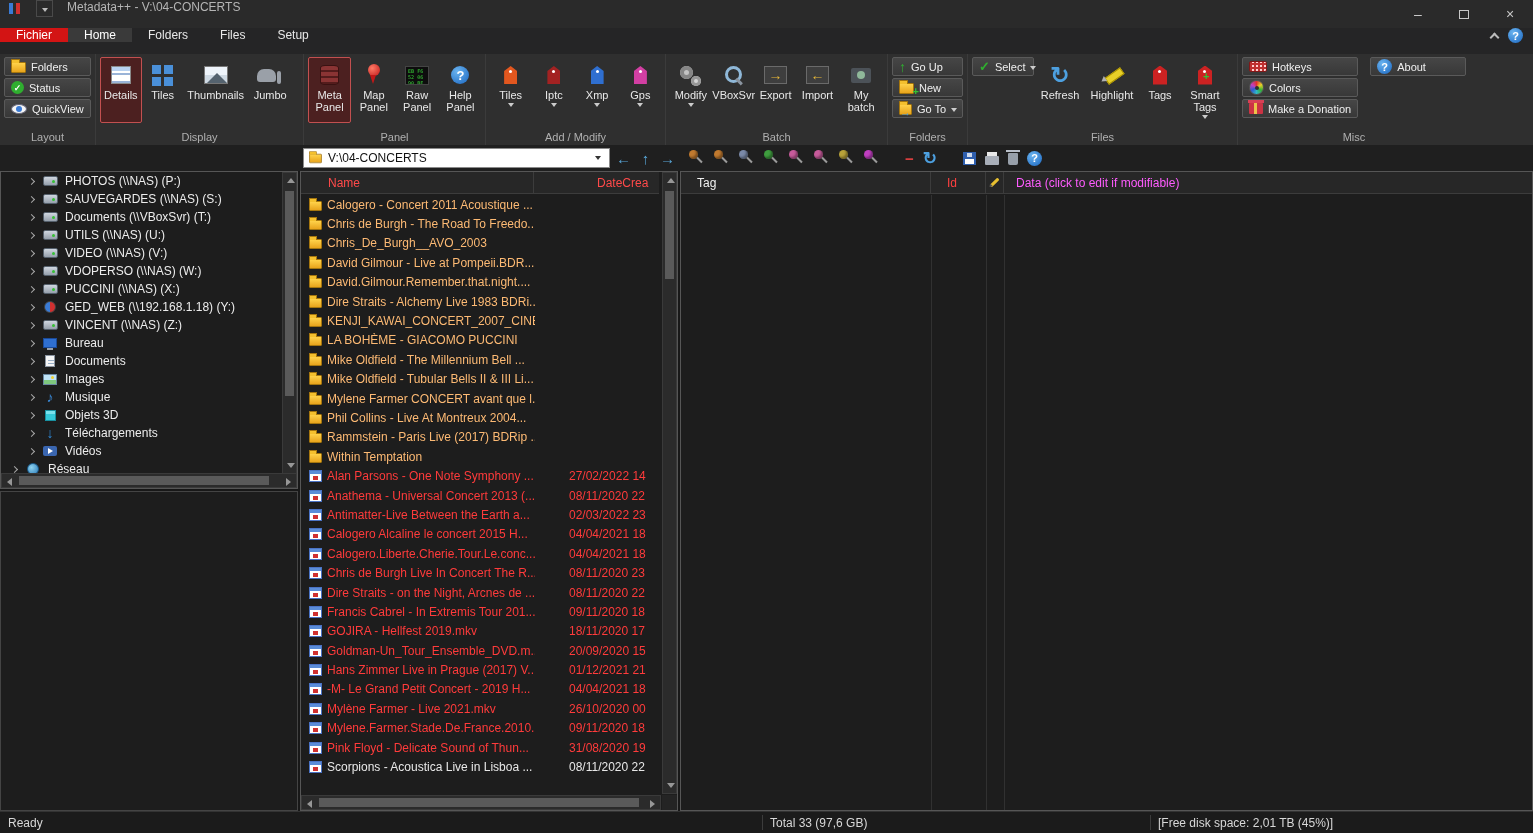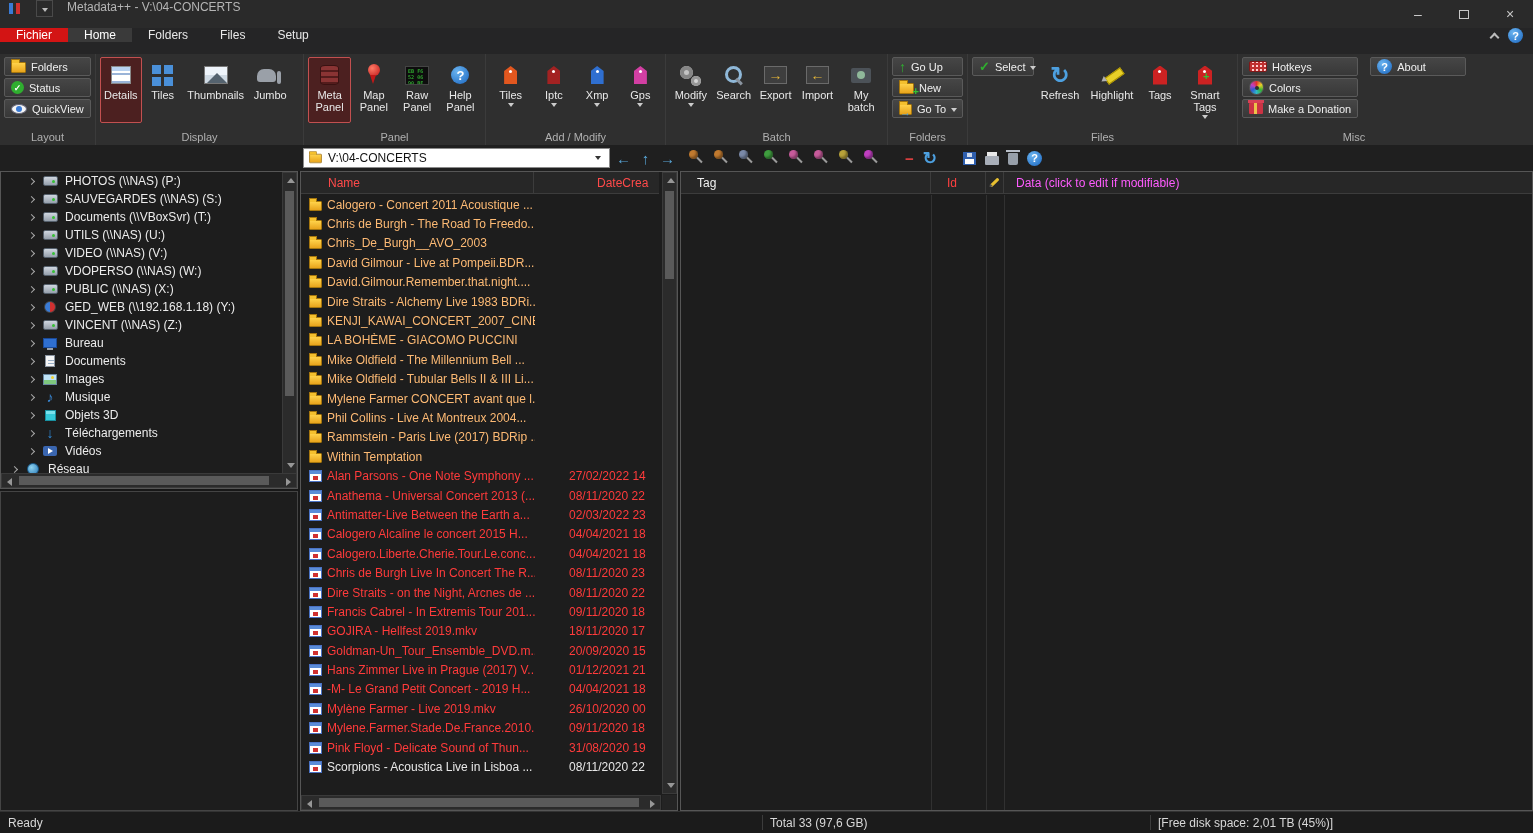--- a/index.html
+++ b/index.html
@@ -379,21 +379,21 @@
           <span class="ric">
               <span class="ig-gears"></span>
             </span>
           <span class="rlab">Modify</span>
           <span class="dd"></span>
         </div>
         <div class="rbtn" style="width:42px">
           <span class="ric">
               <span class="ig-search"></span>
             </span>
-          <span class="rlab">Search</span>
+          <span class="rlab">VBoxSvr</span>
         </div>
         <div class="rbtn" style="width:42px">
           <span class="ric">
               <span class="ig-export"></span>
             </span>
           <span class="rlab">Export</span>
         </div>
         <div class="rbtn" style="width:42px">
           <span class="ric">
               <span class="ig-import"></span>
@@ -591,21 +591,21 @@
                 <span class="i-drive"></span>
               </span>
               <span class="tlabel">VDOPERSO (\\NAS) (W:)</span>
             </div>
 
             <div class="trow lvl1">
               <span class="chev"></span>
               <span class="ticon">
                 <span class="i-drive"></span>
               </span>
-              <span class="tlabel">PUBLIC (\\NAS) (X:)</span>
+              <span class="tlabel">PUCCINI (\\NAS) (X:)</span>
             </div>
 
             <div class="trow lvl1">
               <span class="chev"></span>
               <span class="ticon">
                 <span class="i-web"></span>
               </span>
               <span class="tlabel">GED_WEB (\\192.168.1.18) (Y:)</span>
             </div>
 
@@ -863,21 +863,21 @@
           </div>
 
           <div class="frow file">
             <span class="ficon"></span>
             <span class="fname">-M- Le Grand Petit Concert - 2019 H...</span>
             <span class="fdate">04/04/2021 18</span>
           </div>
 
           <div class="frow file">
             <span class="ficon"></span>
-            <span class="fname">Mylène Farmer - Live 2019.mkv</span>
+            <span class="fname">Mylène Farmer - Live 2021.mkv</span>
             <span class="fdate">26/10/2020 00</span>
           </div>
 
           <div class="frow file">
             <span class="ficon"></span>
             <span class="fname">Mylene.Farmer.Stade.De.France.2010...</span>
             <span class="fdate">09/11/2020 18</span>
           </div>
 
           <div class="frow file">

